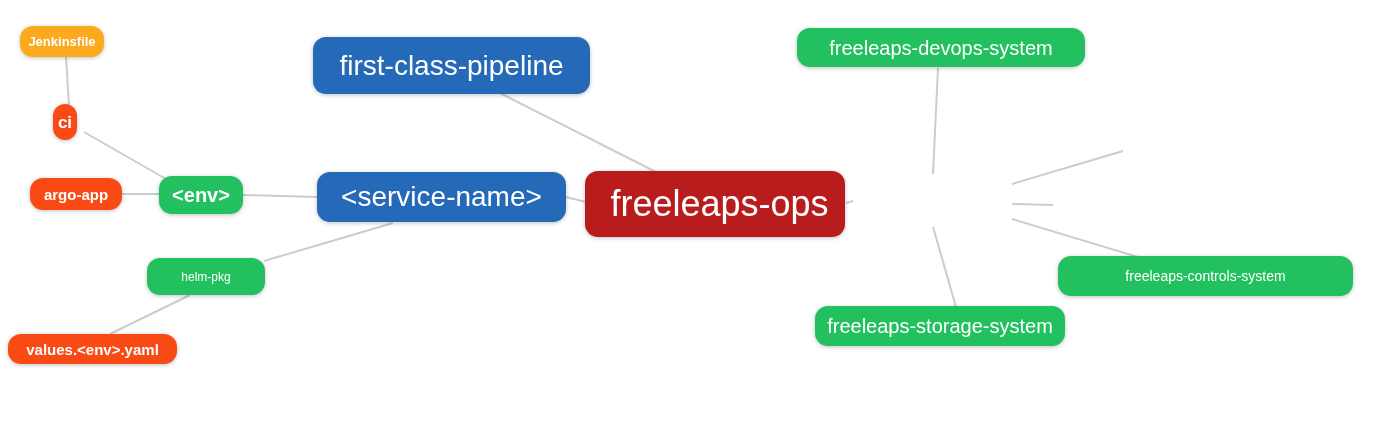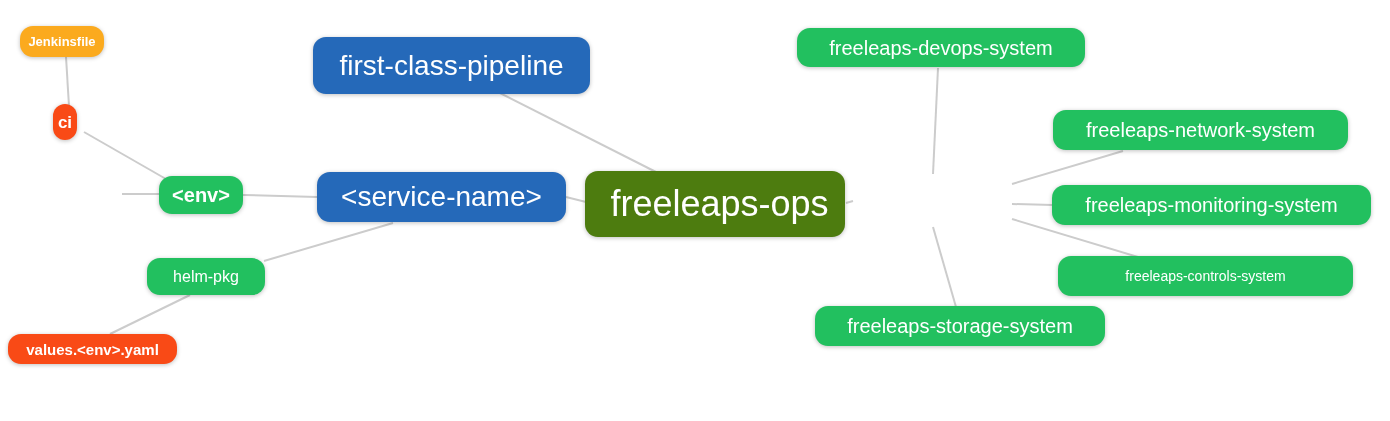--- a/index.html
+++ b/index.html
@@ -32,42 +32,42 @@
     align-items: center;
     justify-content: center;
     color: #ffffff;
     border-radius: 13px;
     box-shadow: 0 1px 4px rgba(0,0,0,0.25);
     white-space: nowrap;
     cursor: pointer;
     box-sizing: border-box;
     line-height: 1;
   }
-  .c-dark   { background: #4d7c0f; padding-left: 9px; }
+  .c-dark   { background: #b91c1c; padding-left: 9px; }
   .c-blue   { background: #2569b9; }
   .c-green  { background: #22c05f; text-align: right; }
   .c-red    { background: #f94a16; }
   .c-orange { background: #fbaa1e; }
 
   
   .n-jenkinsfile { left: 20px;  top: 26px;  width: 84px;  height: 31px;  font-size: 13px; font-weight: bold; }
   .n-ci          { left: 53px;  top: 104px; width: 24px;  height: 36px;  font-size: 17px; font-weight: bold; }
   .n-argo        { left: 30px;  top: 178px; width: 92px;  height: 32px;  font-size: 15px; font-weight: bold; }
   .n-env         { left: 159px; top: 176px; width: 84px;  height: 38px;  font-size: 20px; font-weight: bold; }
-  .n-helm        { left: 147px; top: 258px; width: 118px; height: 37px;  font-size: 16px; }
+  .n-helm        { left: 147px; top: 258px; width: 118px; height: 37px;  font-size: 12px; }
   .n-values      { left: 8px;   top: 334px; width: 169px; height: 30px;  font-size: 15px; font-weight: bold; }
   .n-pipeline    { left: 313px; top: 37px;  width: 277px; height: 57px;  font-size: 28px; }
   .n-service     { left: 317px; top: 172px; width: 249px; height: 50px;  font-size: 28px; }
   .n-root        { left: 585px; top: 171px; width: 260px; height: 66px;  font-size: 36px; }
   .n-manifests   { left: 852px; top: 174px; width: 160px; height: 52px;  font-size: 28px; }
   .n-devops      { left: 797px; top: 28px;  width: 288px; height: 39px;  font-size: 20px; }
   .n-network     { left: 1053px;top: 110px; width: 295px; height: 40px;  font-size: 20px; }
   .n-monitoring  { left: 1052px;top: 185px; width: 319px; height: 40px;  font-size: 20px; }
   .n-controls    { left: 1058px;top: 256px; width: 295px; height: 40px;  font-size: 14px; }
-  .n-storage     { left: 815px; top: 306px; width: 290px; height: 40px;  font-size: 20px; }
+  .n-storage     { left: 815px; top: 306px; width: 250px; height: 40px;  font-size: 20px; }
 </style>
 </head>
 <body>
 
 <div class="canvas">
 
   <svg class="edges" width="1390" height="421" aria-hidden="true">
     <line x1="66" y1="57" x2="69" y2="106"></line>
     <line x1="84" y1="132" x2="166" y2="179"></line>
     <line x1="122" y1="194" x2="159" y2="194"></line>
@@ -79,25 +79,24 @@
     <line x1="846" y1="203" x2="853" y2="201"></line>
     <line x1="938" y1="68" x2="933" y2="174"></line>
     <line x1="1012" y1="184" x2="1123" y2="151"></line>
     <line x1="1012" y1="204" x2="1053" y2="205"></line>
     <line x1="1012" y1="219" x2="1138" y2="257"></line>
     <line x1="933" y1="227" x2="956" y2="307"></line>
   </svg>
 
   <div class="node c-orange n-jenkinsfile">Jenkinsfile</div>
   <div class="node c-red    n-ci">ci</div>
+  <div class="node c-red    n-argo">argo-app</div>
   <div class="node c-green  n-env">&lt;env&gt;</div>
   <div class="node c-green  n-helm">helm-pkg</div>
   <div class="node c-red    n-values">values.&lt;env&gt;.yaml</div>
   <div class="node c-blue   n-pipeline">first-class-pipeline</div>
   <div class="node c-blue   n-service">&lt;service-name&gt;</div>
   <div class="node c-dark   n-root">freeleaps-ops</div>
   <div class="node c-green  n-devops">freeleaps-devops-system</div>
-  <div class="node c-green  n-network">freeleaps-network-system</div>
-  <div class="node c-green  n-monitoring">freeleaps-monitoring-system</div>
   <div class="node c-green  n-controls">freeleaps-controls-system</div>
   <div class="node c-green  n-storage">freeleaps-storage-system</div>
 
 </div>
 
 </body></html>

